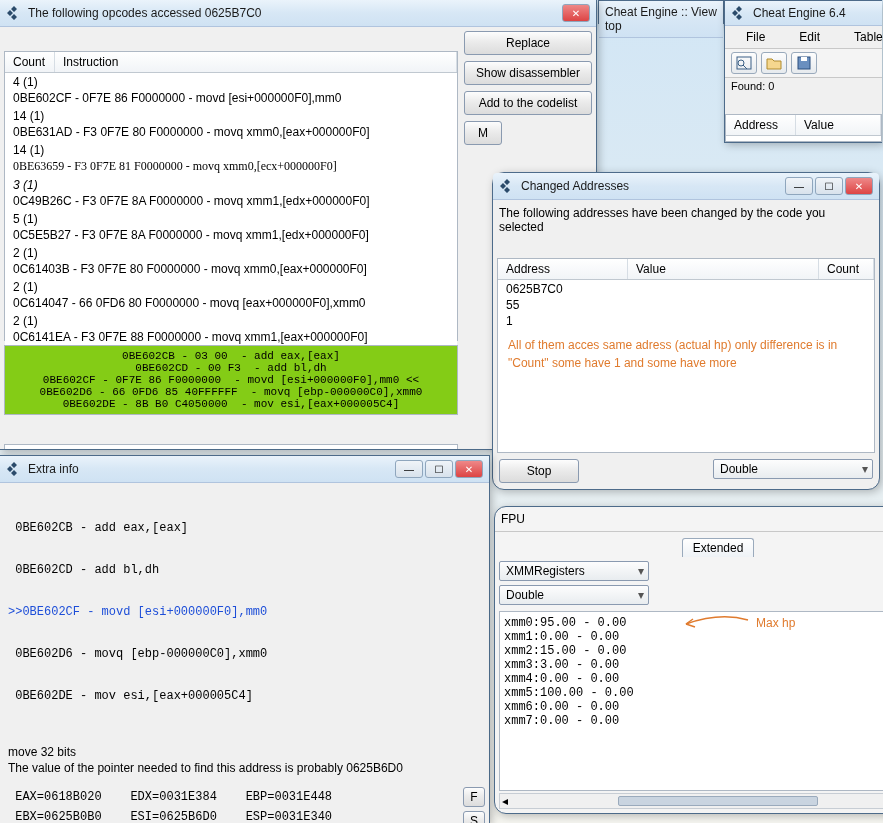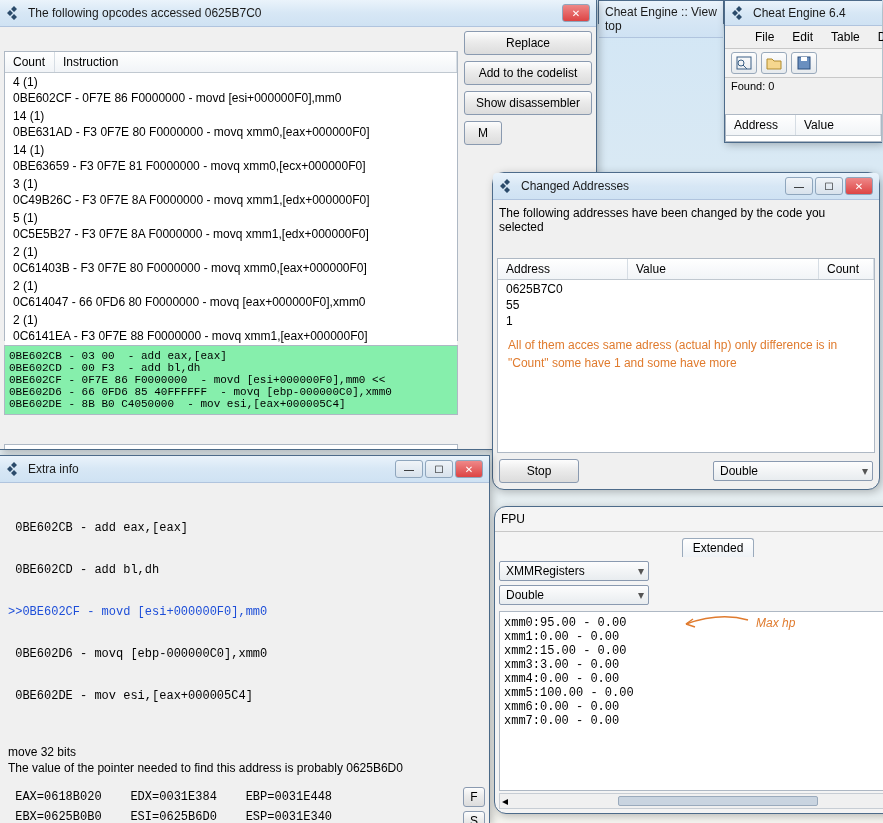--- a/index.html
+++ b/index.html
@@ -79,40 +79,40 @@
   cursor: pointer;
   min-width: 140px;
 }
 .dropdown::after {
   content: "▾";
   position: absolute;
   right: 4px; top: 2px;
   color: #555;
 }
 .orange-note { color: #e07b2e; font-size: 12px; }
-.menubar { display: flex; gap: 2px; padding: 2px 22px; background: #f0f0f0; border-bottom: 1px solid #c8c8c8; }
+.menubar { display: flex; gap: 18px; padding: 2px 13px; background: #f0f0f0; border-bottom: 1px solid #c8c8c8; }
 .menubar span { padding: 2px 8px; cursor: pointer; }
 .toolbar { display: flex; gap: 4px; padding: 3px 6px; background: #f4f4f4; border-bottom: 1px solid #c8c8c8; }
 .tool-icon {
   width: 26px; height: 22px;
   background: linear-gradient(180deg, #fdfdfd, #e6eaee);
   border: 1px solid #9aaabc;
   border-radius: 3px;
   display: flex; align-items: center; justify-content: center;
   cursor: pointer;
 }
 .tab {
   display: inline-block;
   background: linear-gradient(180deg, #fff, #eef2f6);
   border: 1px solid #9aaabc;
   border-bottom: none;
   border-radius: 3px 3px 0 0;
   padding: 2px 10px;
 }
-.arrow-ann { position: absolute; color: #e07b2e; font-style: italic; }
+.arrow-ann { position: absolute; color: #e07b2e; }
 </style>
 </head>
 <body>
 
 <div class="window" style="left:598px; top:0; width:126px; height:24px; border-radius:0;">
   <div class="titlebar" style="border-radius:0;">
     <span class="title">Cheat Engine :: View top</span>
   </div>
 </div>
 
@@ -184,24 +184,24 @@
             <div class="tr">
               <div class="td" style="width: 50px;">4 (1)</div>
               <div class="td" style="flex: 1 1 0%;">0BE602CF - 0F7E 86 F0000000  - movd [esi+000000F0],mm0</div>
             </div>
             <div class="tr">
               <div class="td" style="width: 50px;">14 (1)</div>
               <div class="td" style="flex: 1 1 0%;">0BE631AD - F3 0F7E 80 F0000000  - movq xmm0,[eax+000000F0]</div>
             </div>
             <div class="tr">
               <div class="td" style="width: 50px;">14 (1)</div>
-              <div class="td" style="flex: 1 1 0%;">0BE63659 - F3 0F7E 81 F0000000  - movq xmm0,[ecx+000000F0]</div>
-            </div>
-            <div class="tr">
-              <div class="td" style="width: 50px;">3 (1)</div>
+              <div class="td" style="flex: 1 1 0%; font-family: Liberation Serif, serif;">0BE63659 - F3 0F7E 81 F0000000  - movq xmm0,[ecx+000000F0]</div>
+            </div>
+            <div class="tr">
+              <div class="td" style="width: 50px; font-style: italic;">3 (1)</div>
               <div class="td" style="flex: 1 1 0%;">0C49B26C - F3 0F7E 8A F0000000  - movq xmm1,[edx+000000F0]</div>
             </div>
             <div class="tr">
               <div class="td" style="width: 50px;">5 (1)</div>
               <div class="td" style="flex: 1 1 0%;">0C5E5B27 - F3 0F7E 8A F0000000  - movq xmm1,[edx+000000F0]</div>
             </div>
             <div class="tr">
               <div class="td" style="width: 50px;">2 (1)</div>
               <div class="td" style="flex: 1 1 0%;">0C61403B - F3 0F7E 80 F0000000  - movq xmm0,[eax+000000F0]</div>
             </div>
@@ -213,34 +213,34 @@
               <div class="td" style="width: 50px;">2 (1)</div>
               <div class="td" style="flex: 1 1 0%;">0C6141EA - F3 0F7E 88 F0000000  - movq xmm1,[eax+000000F0]</div>
             </div>
           </div>
         <div class="scroll-strip">
           <span>◂</span>
           <div class="scroll-thumb" style="width:180px;"></div>
           <span>▸</span>
         </div>
       </div>
-      <div class="mono" style="background:#86efac; border:1px solid #aeb8c4; padding:4px; font-size:11px;">0BE602CB - 03 00  - add eax,[eax]
+      <div class="mono" style="background:#84cc16; border:1px solid #aeb8c4; padding:4px; font-size:11px;text-align:center;">0BE602CB - 03 00  - add eax,[eax]
 0BE602CD - 00 F3  - add bl,dh
 0BE602CF - 0F7E 86 F0000000  - movd [esi+000000F0],mm0 &lt;&lt;
 0BE602D6 - 66 0FD6 85 40FFFFFF  - movq [ebp-000000C0],xmm0
 0BE602DE - 8B B0 C4050000  - mov esi,[eax+000005C4]</div>
       <div class="mono" style="background:#fff; border:1px solid #aeb8c4; padding:4px; font-size:11px;margin-top:25px;">EAX=0618B020
 EBX=0625B0B0
 ECX=0031E3A8
 EDX=0031E384</div>
     </div>
     <div style="display:flex; flex-direction:column; gap:6px; width:128px;">
       <button class="btn">Replace</button>
+      <button class="btn">Show disassembler</button>
       <button class="btn">Add to the codelist</button>
-      <button class="btn">Show disassembler</button>
       <button class="btn" style="min-width:0; width:38px;">M</button>
     </div>
   </div>
 </div>
 
 <div class="window" style="left:492px; top:172px; width:388px; height:318px;">
   <div class="titlebar">
     <span class="ce-icon">
       <svg viewBox="0 0 16 16">
           <path d="M8 1l3 3-3 3-3-3z M1 8l3-3 3 3-3 3z M8 15l-3-3 3-3 3 3z" fill="#2b4b6b"></path>
@@ -263,21 +263,21 @@
       </div>
       <div class="table-body">
         <div class="tr">
           <div class="td" style="width:130px;">0625B7C0</div>
           <div class="td" style="flex:1;">55</div>
           <div class="td" style="width:55px;">1</div>
         </div>
       </div>
       <div class="orange-note" style="padding:6px 10px; line-height:1.5;">All of them acces same adress (actual hp) only difference is in "Count" some have 1 and some have more</div>
     </div>
-    <div style="display:flex; gap:24px; padding:6px 2px 2px; align-items:center;">
+    <div style="display:flex; gap:24px; padding:6px 2px 2px; align-items:flex-start;">
       <button class="btn" style="min-width:80px;">Stop</button>
       <div style="flex:1;"></div>
       <div class="dropdown" style="min-width:160px;">Double</div>
     </div>
   </div>
 </div>
 
 <div class="window" style="left:0; top:455px; width:490px; height:368px; border-left:none; border-bottom:none; border-radius:0;">
   <div class="titlebar" style="border-radius:0;">
     <span class="ce-icon">

